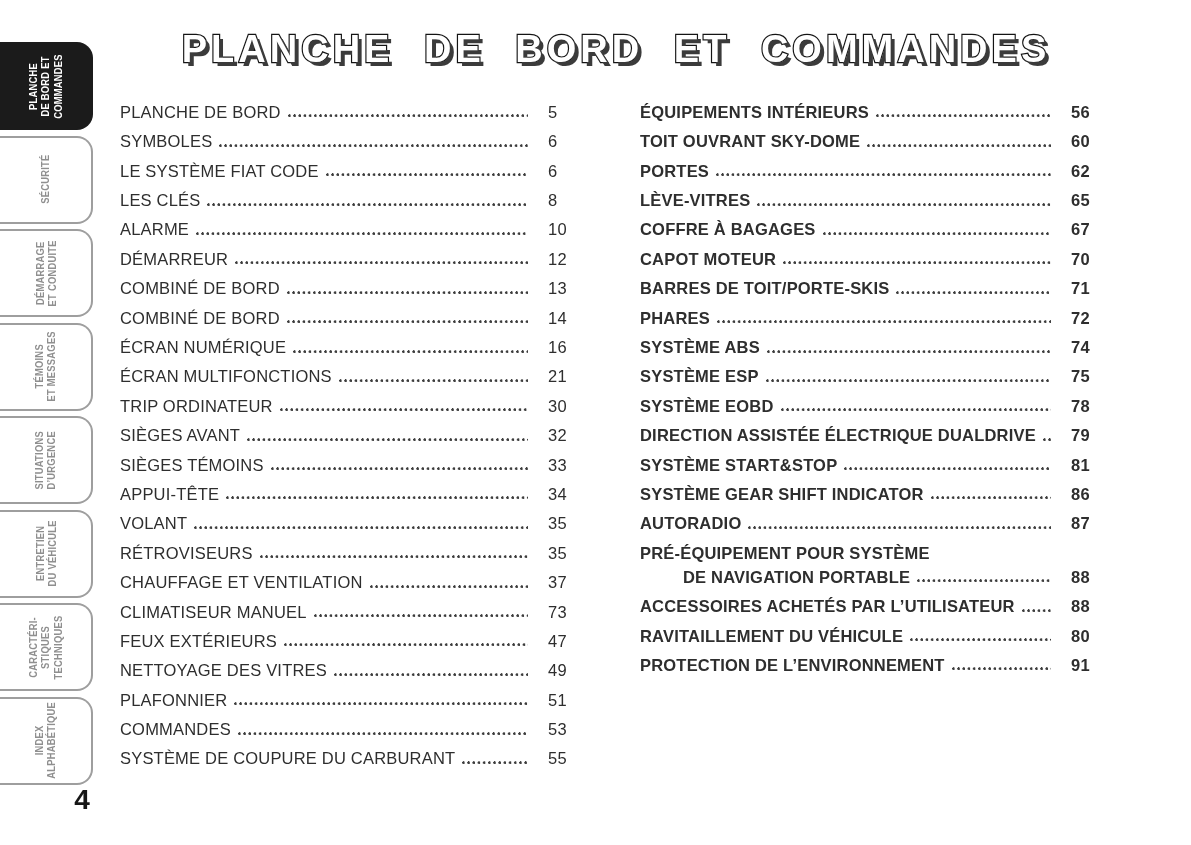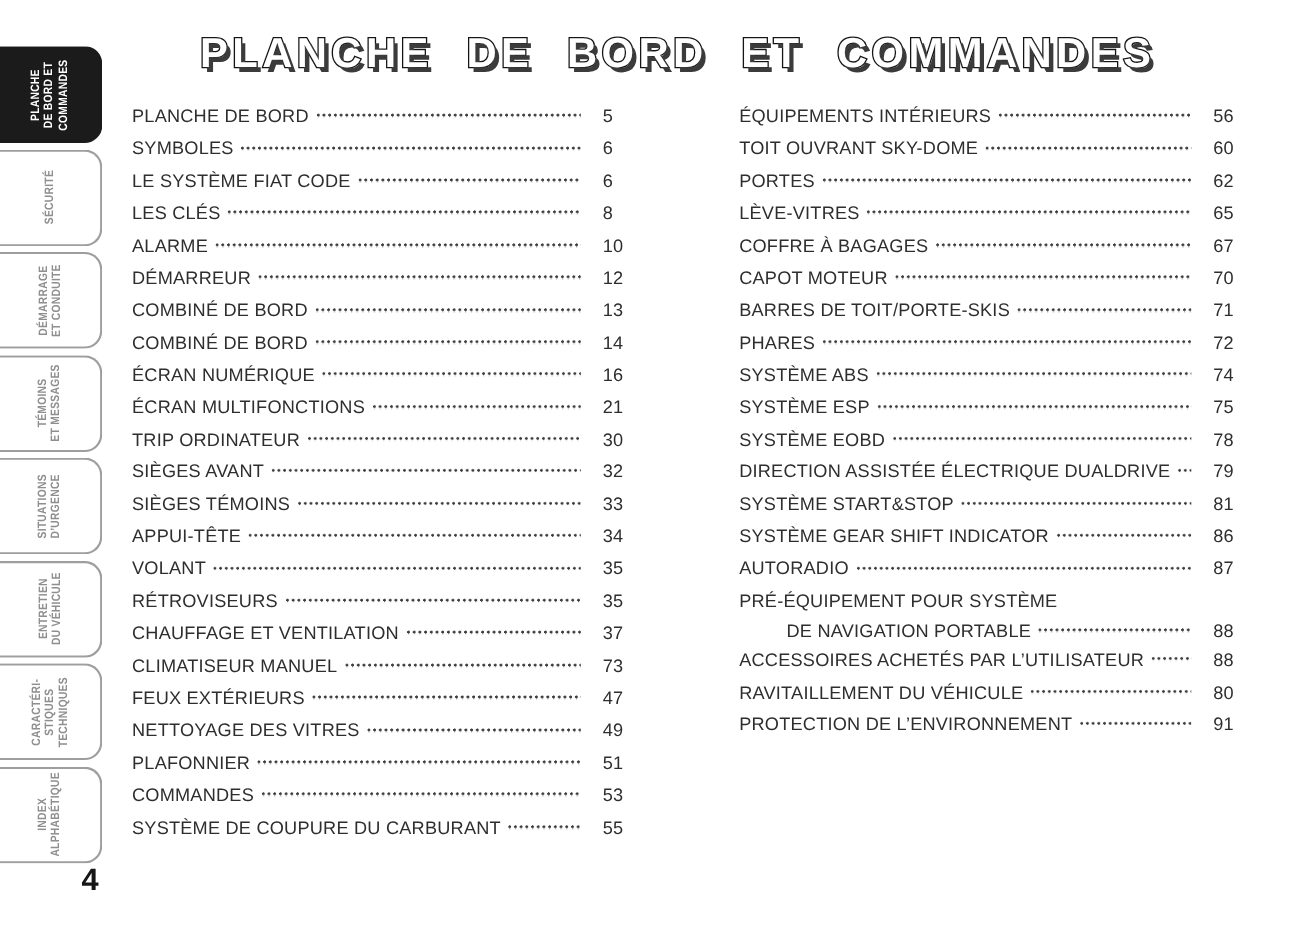--- a/index.html
+++ b/index.html
@@ -29,23 +29,23 @@
   .tab.active{background:#1b1b1b;border-color:#1b1b1b;}
   .tab-label{
     display:block;transform:rotate(-90deg) scaleX(0.85);
     font-size:11px;font-weight:bold;line-height:1.12;letter-spacing:0.3px;
     text-align:center;white-space:pre-line;color:#8f8f8f;
   }
   .tab.active .tab-label{color:#ffffff;}
   
   .col{position:absolute;top:92px;}
   .col-left{left:120px;width:462px;}
-  .col-right{left:672px;width:465px;}
+  .col-right{left:640px;width:465px;font-weight:bold;}
   .row{
-    height:29.4px;display:flex;align-items:center;
+    height:29.4px;display:flex;align-items:flex-end;
     font-size:16.5px;letter-spacing:0.2px;line-height:1;
   }
   .row.cont{height:24px;margin-left:43px;}
   .row .t{white-space:nowrap;flex:0 1 auto;padding-bottom:1px;}
   .row .dots{
     flex:1 1 auto;min-width:0;height:4px;
     margin:0 20px 3px 7px;
     background-image:radial-gradient(circle at 1.4px 1.6px,#3d3d3d 1.15px,transparent 1.5px);
     background-size:5.2px 4px;background-repeat:repeat-x;background-position:left bottom;
   }

